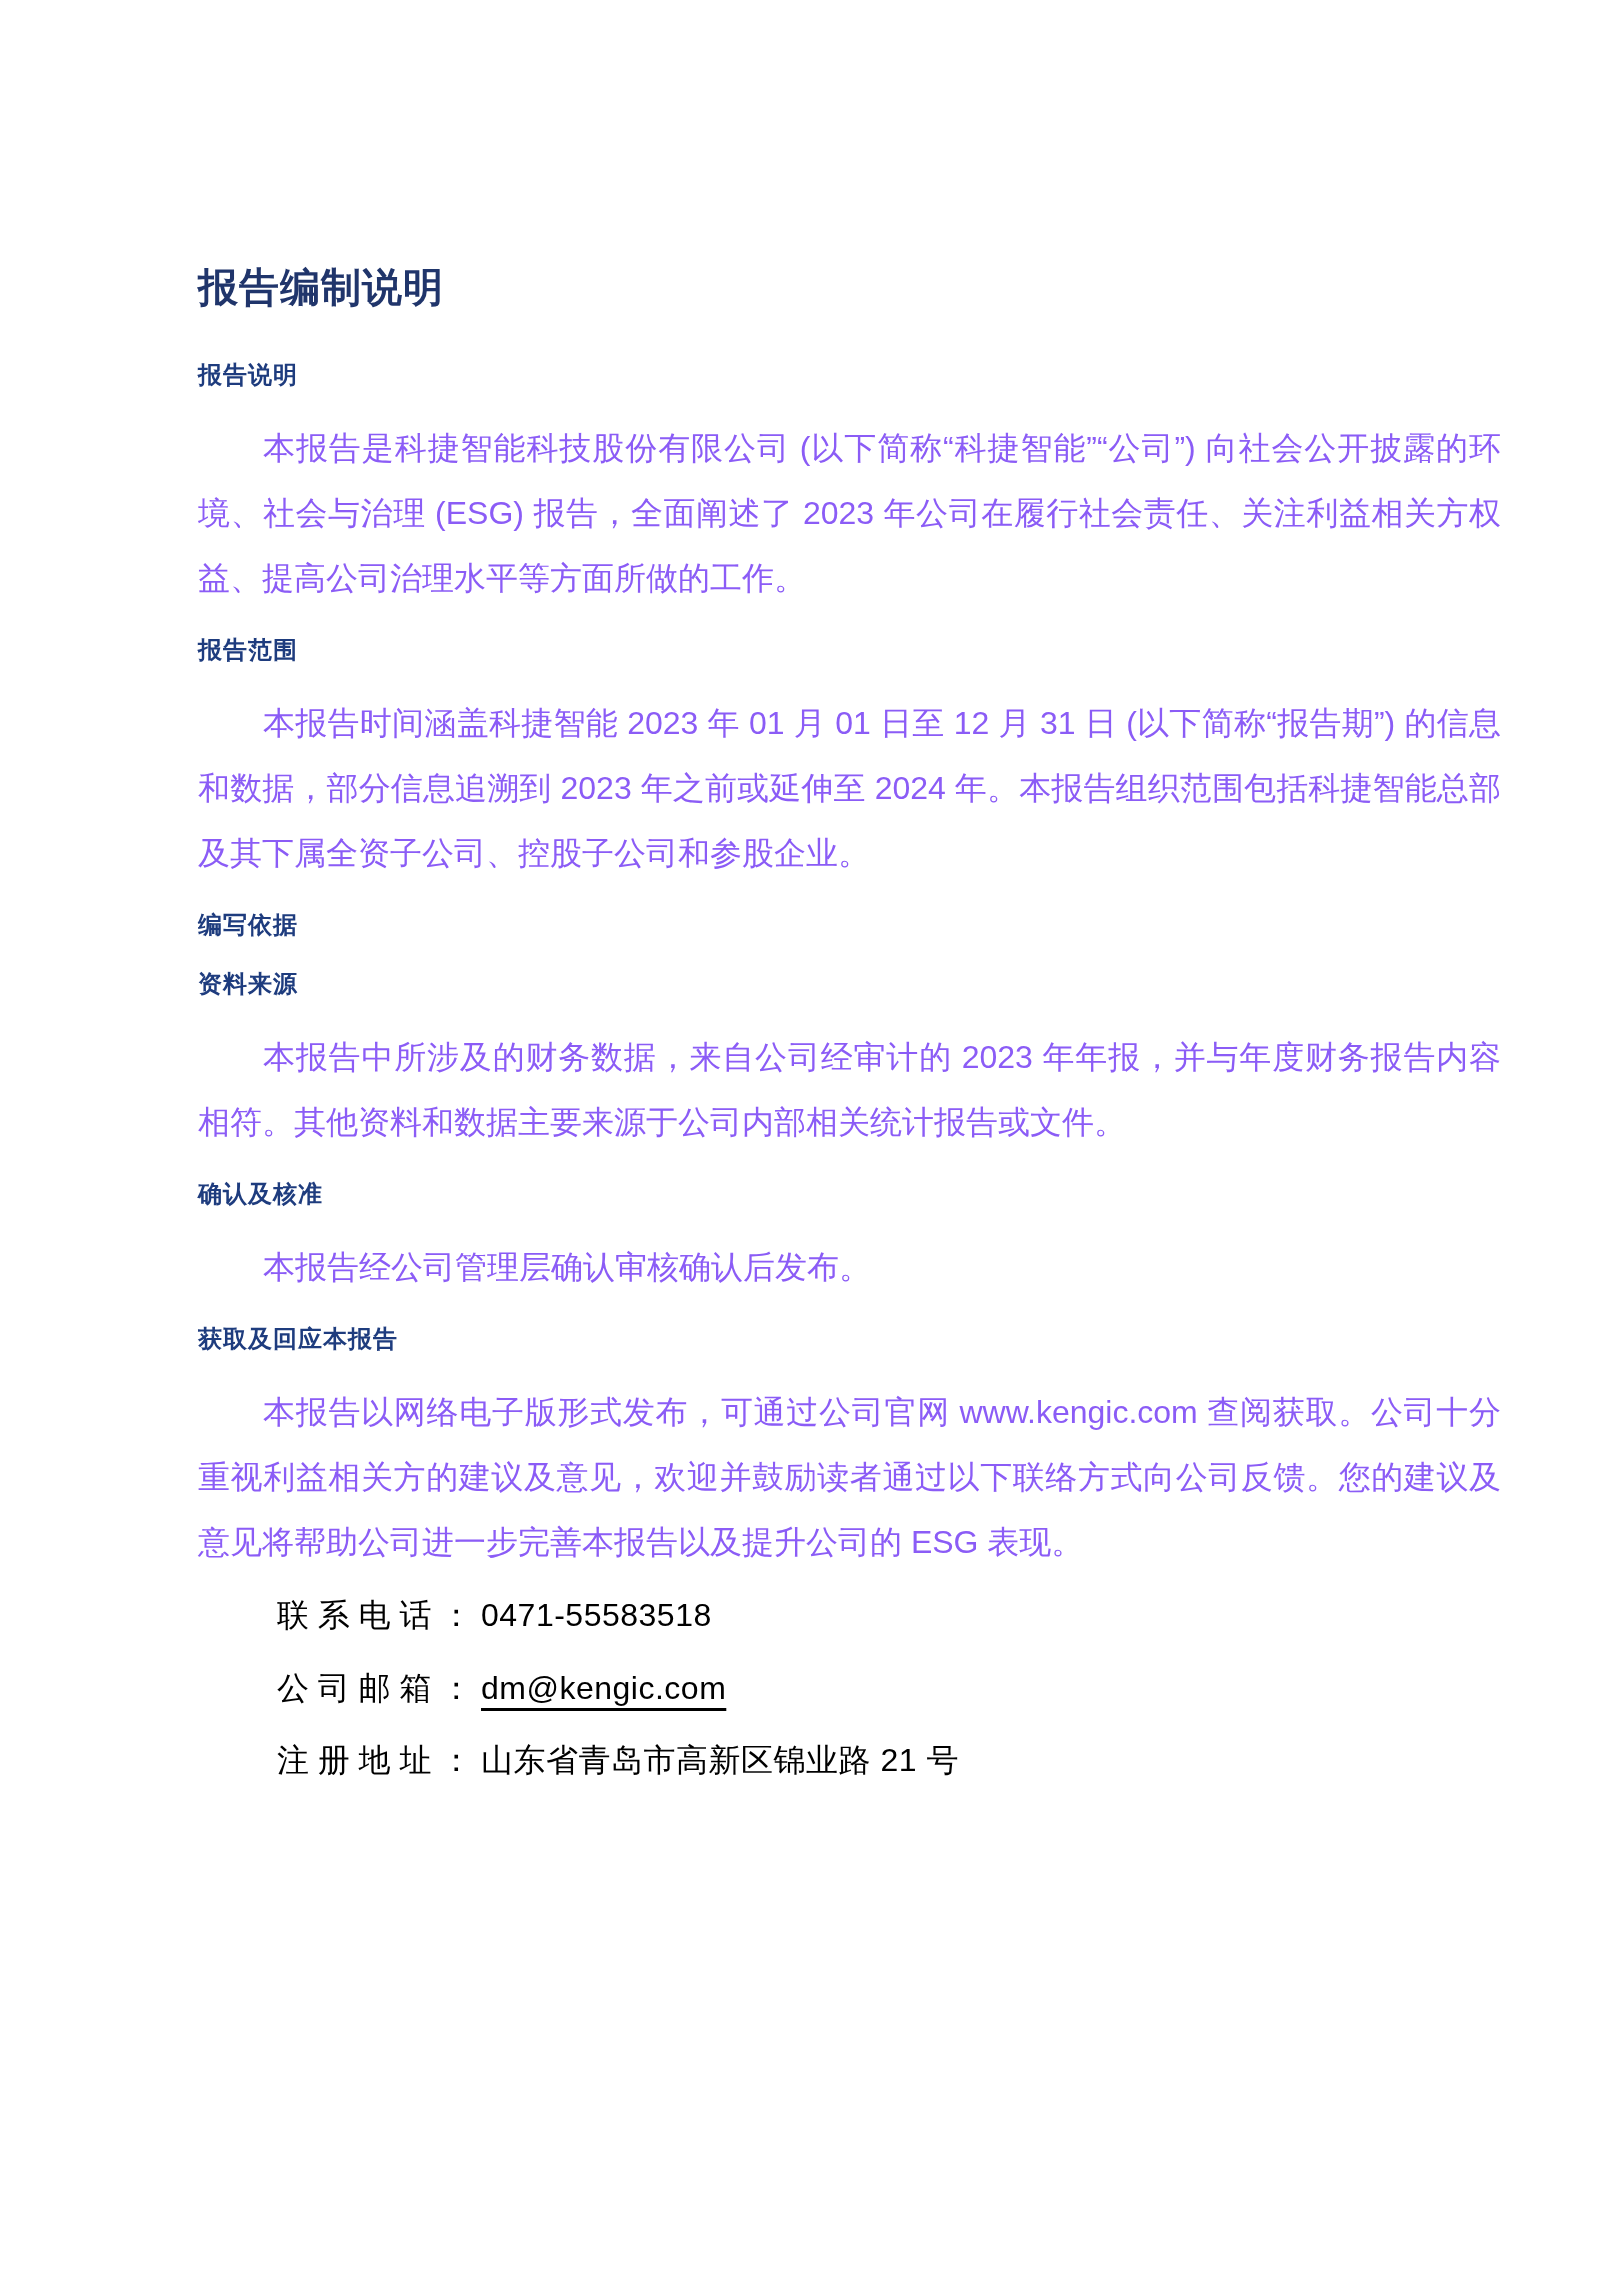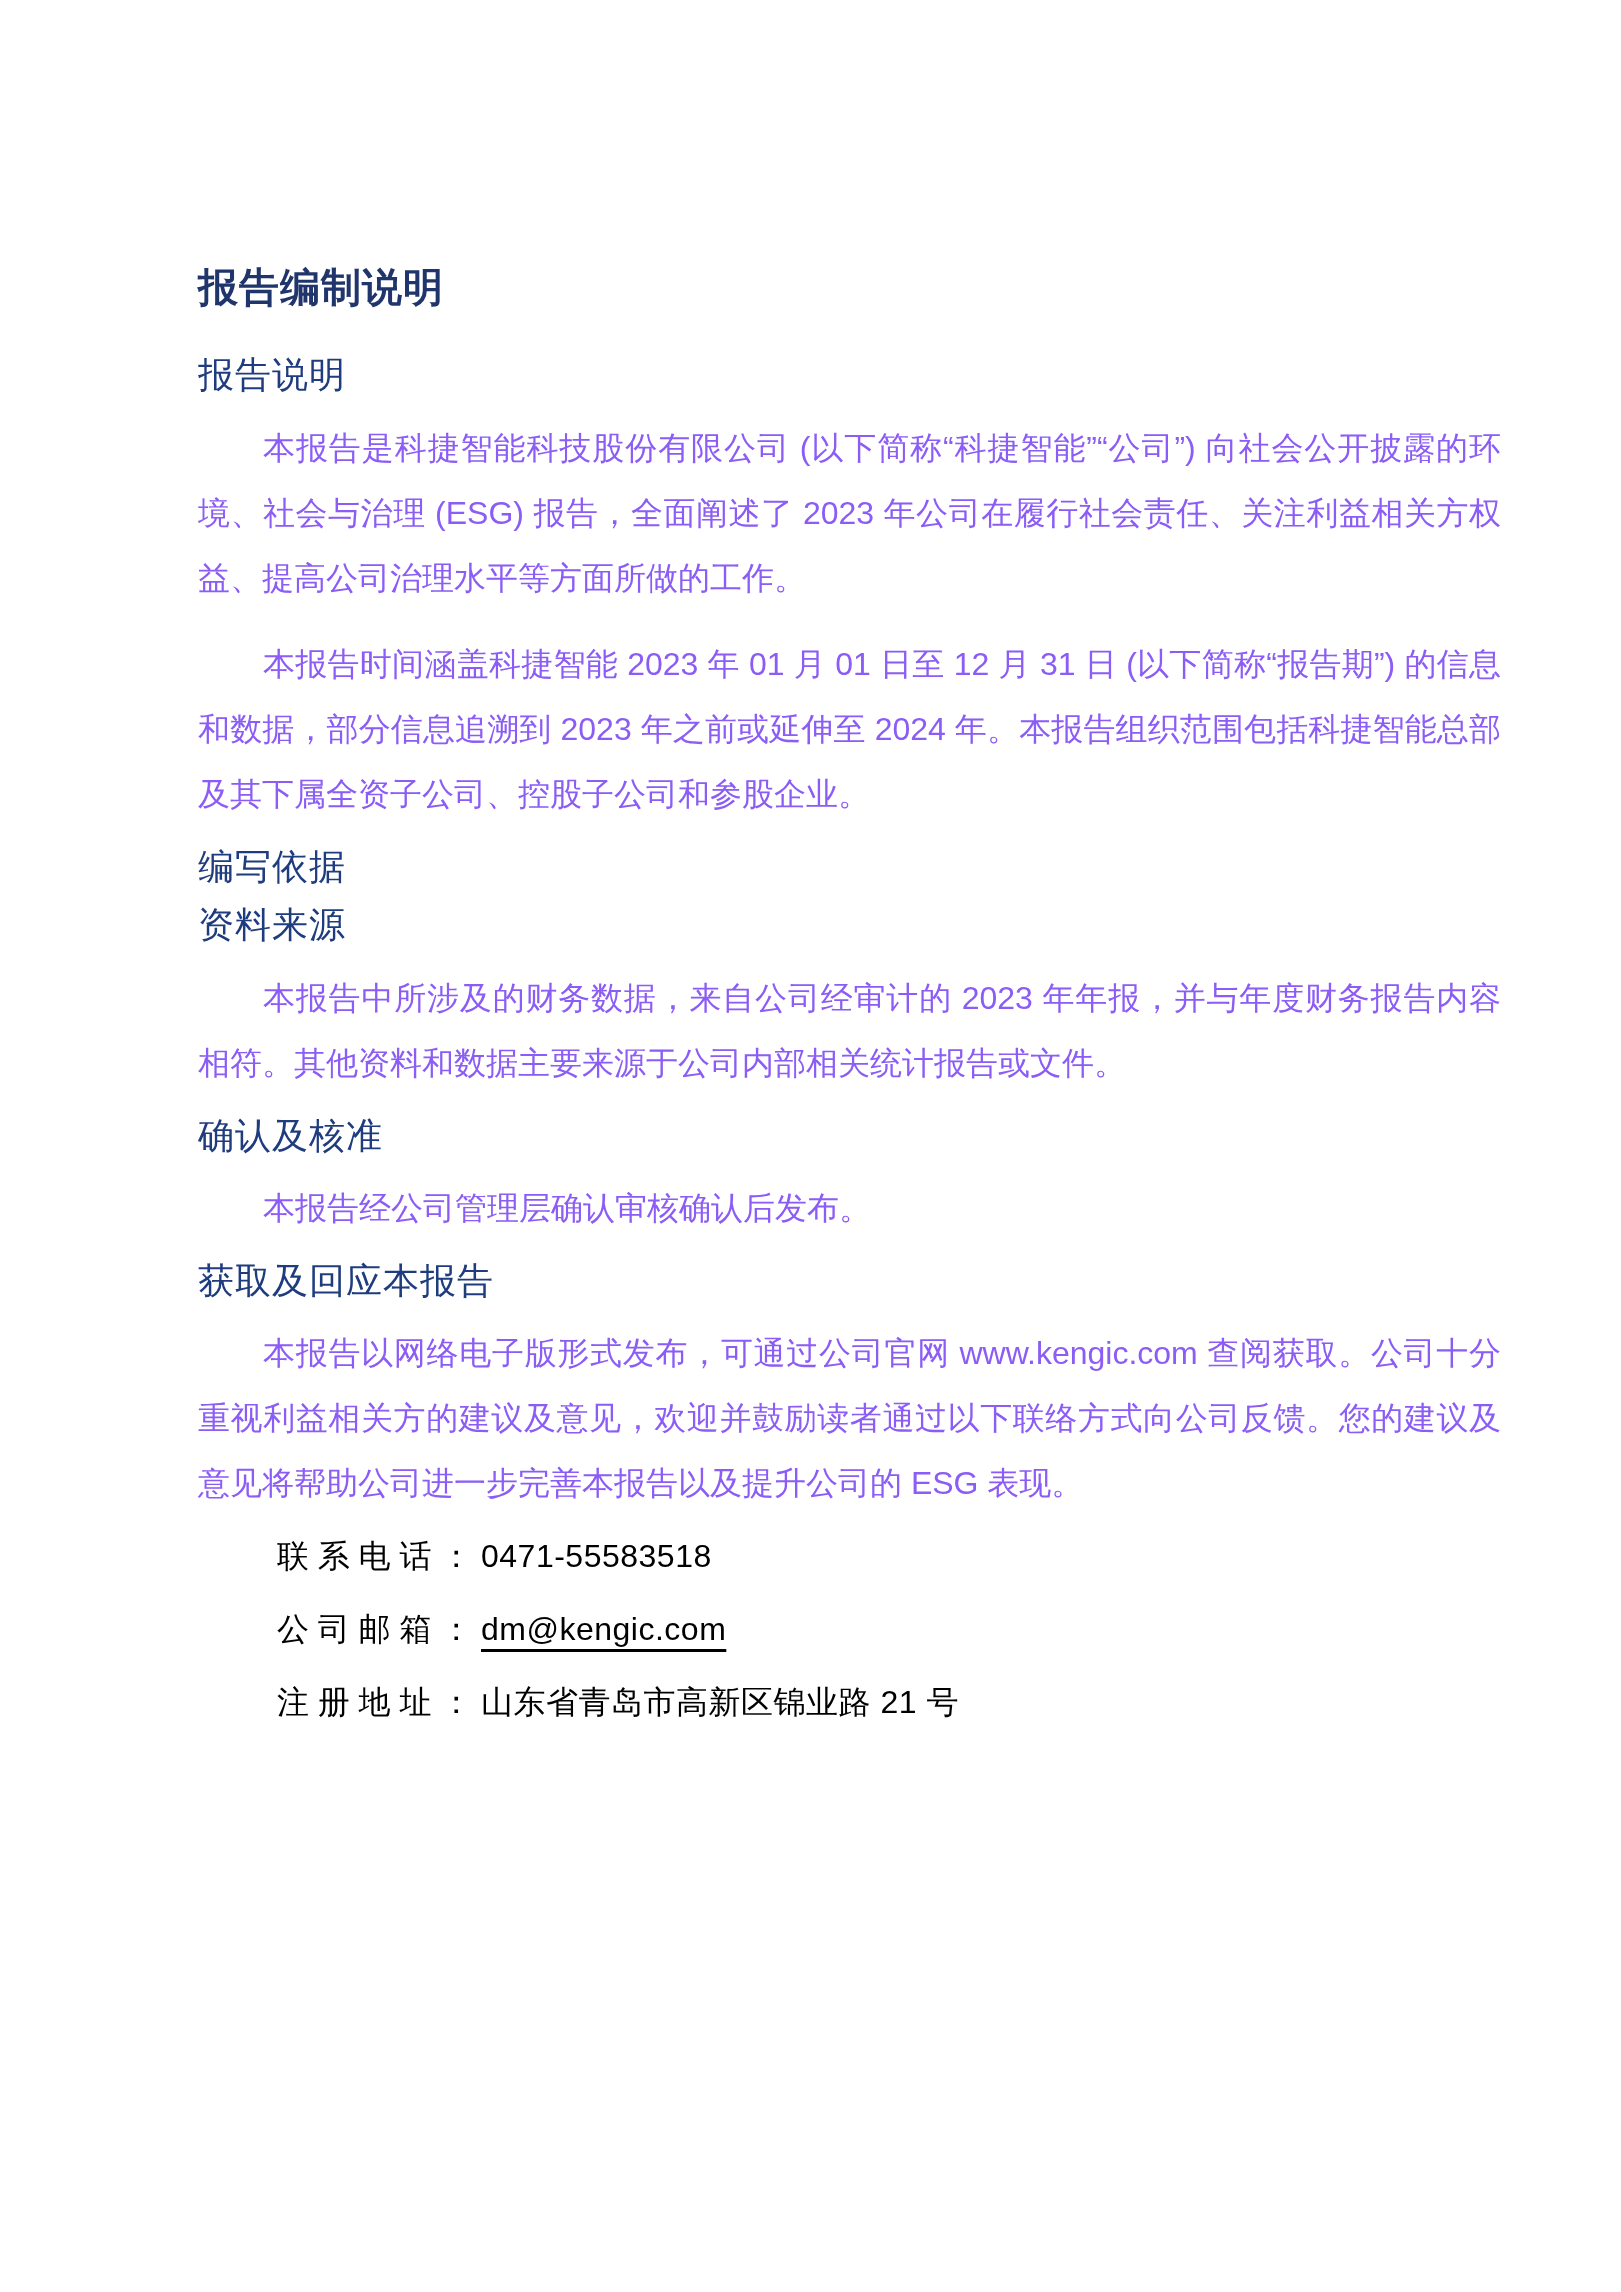--- a/index.html
+++ b/index.html
@@ -20,23 +20,23 @@
   h1.doc-title {
     margin: 263px 0 43px 0;
     font-size: 40px;
     line-height: 49px;
     font-weight: 700;
     color: #20356B;
     letter-spacing: 1px;
   }
   h2.sec-heading {
     margin: 19.6px 0 0 0;
-    font-size: 36px;
+    font-size: 24px;
     line-height: 39px;
-    font-weight: 400;
+    font-weight: 700;
     color: #1E3C7E;
     letter-spacing: 1px;
   }
   p.body-par {
     margin: 21.6px 0 0 0;
     font-size: 32px;
     line-height: 65px;
     color: #8b5cf6;
     text-align: justify;
     text-indent: 65px;
@@ -63,20 +63,21 @@
 </head>
 <body>
 
 <div class="page">
 
   <h1 class="doc-title">报告编制说明</h1>
 
   <h2 class="sec-heading">报告说明</h2>
   <p class="body-par">本报告是科捷智能科技股份有限公司 (以下简称“科捷智能”“公司”) 向社会公开披露的环境、社会与治理 (ESG) 报告，全面阐述了 2023 年公司在履行社会责任、关注利益相关方权益、提高公司治理水平等方面所做的工作。</p>
 
+  <h2 class="sec-heading">报告范围</h2>
   <p class="body-par">本报告时间涵盖科捷智能 2023 年 01 月 01 日至 12 月 31 日 (以下简称“报告期”) 的信息和数据，部分信息追溯到 2023 年之前或延伸至 2024 年。本报告组织范围包括科捷智能总部及其下属全资子公司、控股子公司和参股企业。</p>
 
   <h2 class="sec-heading">编写依据</h2>
 
   <h2 class="sec-heading">资料来源</h2>
   <p class="body-par">本报告中所涉及的财务数据，来自公司经审计的 2023 年年报，并与年度财务报告内容相符。其他资料和数据主要来源于公司内部相关统计报告或文件。</p>
 
   <h2 class="sec-heading">确认及核准</h2>
   <p class="body-par">本报告经公司管理层确认审核确认后发布。</p>
 

